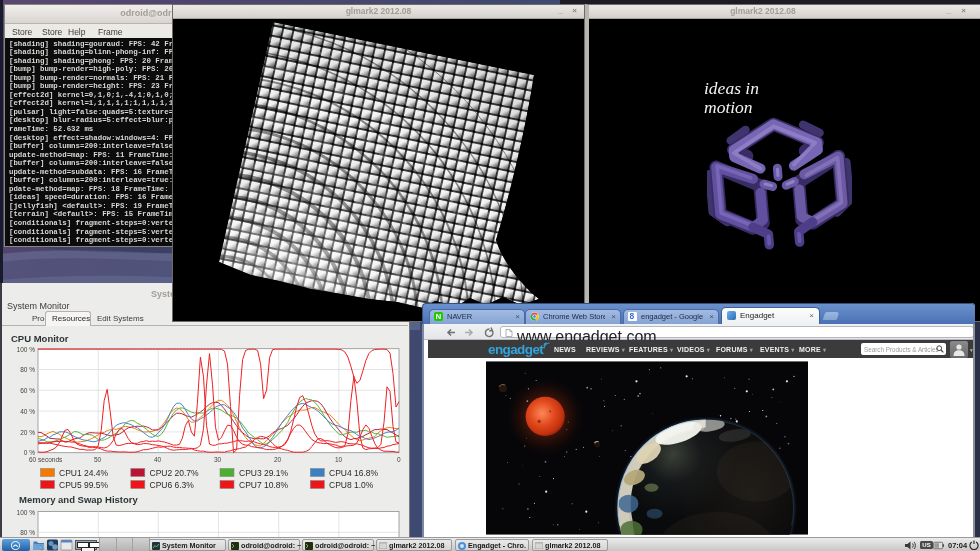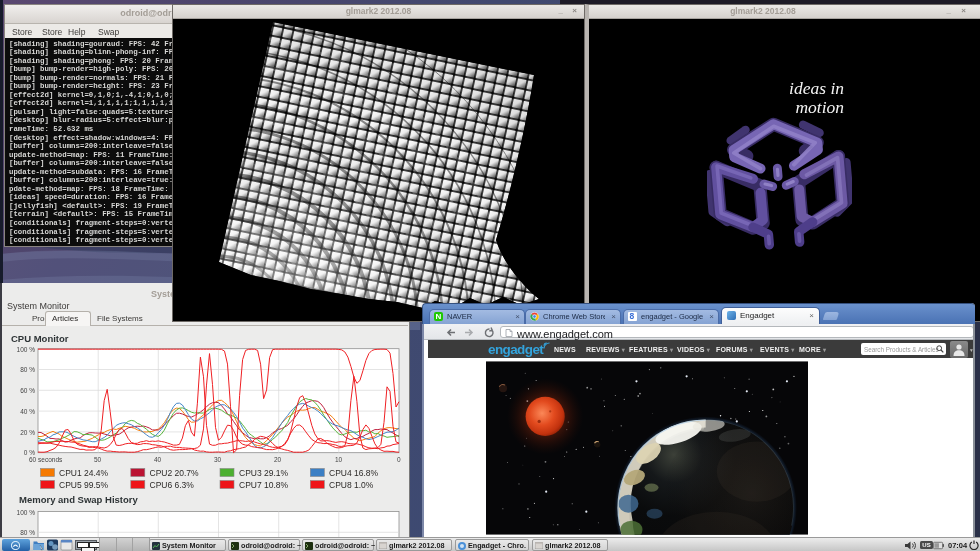--- a/index.html
+++ b/index.html
@@ -32,21 +32,21 @@
 </svg>
 
 <div class="abs" style="left:4px;top:4px;width:308px;height:243px;z-index:2;background:#0d0d0d;border:1px solid #8a8580;box-sizing:border-box;">
   <div class="abs" style="left:0;top:0;width:306px;height:18px;background:linear-gradient(#f1efed,#d8d4d0);border-bottom:1px solid #b8b4ae;">
     <div class="abs win-title" style="left:0;top:3px;width:306px;text-align:center;font-size:9px;">odroid@odroid: ~</div>
   </div>
   <div class="abs" style="left:0;top:19px;width:306px;height:14px;background:#eceae7;font-size:8.5px;color:#3c3a38;">
     <span class="abs" style="left:7px;top:3px;">Store</span>
       <span class="abs" style="left:37px;top:3px;">Store</span>
       <span class="abs" style="left:63px;top:3px;">Help</span>
-      <span class="abs" style="left:93px;top:3px;">Swap</span>
+      <span class="abs" style="left:93px;top:3px;">Frame</span>
   </div>
   <div class="abs" style="left:1px;top:33px;width:304px;height:208px;background:#0c0c0c;overflow:hidden;">
     <pre style="margin:1.5px 0 0 3px;font-family:'Liberation Mono',monospace;font-size:7.4px;line-height:8.55px;color:#d8d8d6;font-weight:bold;">[shading] shading=gouraud: FPS: 42 FrameTim
 [shading] shading=blinn-phong-inf: FPS: 41
 [shading] shading=phong: FPS: 20 FrameTime:
 [bump] bump-render=high-poly: FPS: 26 Frame
 [bump] bump-render=normals: FPS: 21 FrameTi
 [bump] bump-render=height: FPS: 23 FrameTim
 [effect2d] kernel=0,1,0;1,-4,1;0,1,0;: FPS:
 [effect2d] kernel=1,1,1,1,1;1,1,1,1,1;1,1,1
@@ -72,22 +72,22 @@
 <div class="abs" style="left:0;top:283px;width:410px;height:268px;z-index:3;background:#ececeb;border-left:2px solid #3c3c44;border-right:1px solid #7a7a7a;box-sizing:border-box;">
 
   <div class="abs win-title" style="left:149px;top:6px;font-size:9px;">System Monitor</div>
 
   <div class="abs" style="left:5px;top:18px;font-size:9px;color:#3c3a38;">System Monitor</div>
 
   <div class="abs" style="left:0;top:28px;width:406px;height:15px;font-size:8px;">
     <div class="abs" style="left:0;top:14px;width:406px;height:1px;background:#b5b1ab;"></div>
     <div class="abs" style="left:6px;top:3px;color:#3c3a38;padding-left:24px;">Processes</div>
     <div class="abs" style="left:43px;top:0;width:46px;height:15px;background:#f6f5f4;border:1px solid #b5b1ab;border-bottom:none;border-radius:3px 3px 0 0;box-sizing:border-box;"></div>
-    <div class="abs" style="left:50px;top:3px;color:#2c2a28;">Articles</div>
-    <div class="abs" style="left:95px;top:3px;color:#3c3a38;">File Systems</div>
+    <div class="abs" style="left:50px;top:3px;color:#2c2a28;">Resources</div>
+    <div class="abs" style="left:95px;top:3px;color:#3c3a38;">Edit Systems</div>
   </div>
 
   <div class="abs" style="left:9px;top:50px;font-size:9.5px;font-weight:bold;color:#2e3436;">CPU Monitor</div>
   <svg class="abs" style="left:0;top:0;" width="408" height="266" viewBox="0 0 408 266">
 
     <rect x="36" y="65.7" width="361" height="104" fill="#ffffff" stroke="#8f8f8f" stroke-width="0.8"></rect>
     <g stroke="#d9d9d9" stroke-width="0.7">
       <line x1="36" y1="86.5" x2="397" y2="86.5"></line>
         <line x1="36" y1="107.3" x2="397" y2="107.3"></line>
       <line x1="36" y1="128.1" x2="397" y2="128.1"></line>
@@ -223,21 +223,21 @@
     </g>
   </svg>
 </div>
 
 <div class="abs" style="left:585px;top:4px;width:395px;height:318px;z-index:4;background:#000;border:1px solid #6e6a66;border-left:4px solid #b9b5b1;border-right:none;box-sizing:border-box;">
   <div class="abs" style="left:0;top:0;width:391px;height:13px;background:linear-gradient(#ebe9e6,#d5d1cd);border-bottom:1px solid #a8a4a0;">
     <div class="abs win-title" style="left:0;top:1px;width:348px;text-align:center;font-size:8.5px;">glmark2 2012.08</div>
     <div class="abs" style="right:29px;top:1px;font-size:8px;color:#8a8682;font-weight:bold;">_</div>
     <div class="abs" style="right:14px;top:1px;font-size:8px;color:#8a8682;font-weight:bold;">×</div>
   </div>
-  <div class="abs" style="left:115px;top:74px;width:140px;text-align:right;font-family:'Liberation Serif',serif;font-style:italic;font-size:17.5px;color:#f4f4f4;line-height:19px;">ideas in<br>motion</div>
+  <div class="abs" style="left:115px;top:74px;width:140px;text-align:left;font-family:'Liberation Serif',serif;font-style:italic;font-size:17.5px;color:#f4f4f4;line-height:19px;">ideas in<br>motion</div>
   <svg class="abs" style="left:118px;top:112px;" width="145" height="135" viewBox="0 0 145 135">
     <g fill="none" stroke-linecap="round" stroke-linejoin="round" transform="rotate(-5 72 70) translate(-3.6,-3.5) scale(1.05)">
 
       <g stroke="#483a7c" stroke-width="8" opacity="0.9">
         <path d="M7,52 L7,88 L20,99"></path>
         <path d="M138,52 L138,88 L125,99"></path>
         <path d="M30,22 L45,13"></path>
         <path d="M115,22 L100,13"></path>
       </g>
 
@@ -314,21 +314,21 @@
   <div class="abs" style="left:1px;top:21px;width:551px;height:16px;background:linear-gradient(#f0f1f3,#e4e6e9);border-bottom:1px solid #b8bcc0;box-sizing:border-box;">
     <svg class="abs" style="left:22px;top:2.5px;" width="70" height="11" viewBox="0 0 70 11">
       <path d="M10,5.5 L3,5.5 M6,2.5 L3,5.5 L6,8.5" stroke="#6e7074" stroke-width="1.6" fill="none"></path>
       <path d="M20,5.5 L27,5.5 M24,2.5 L27,5.5 L24,8.5" stroke="#a9abae" stroke-width="1.6" fill="none"></path>
       <path d="M44.5,2 A3.8,3.8 0 1 0 47,3.2 M46,0.5 L47.3,3.3 L44.3,4" stroke="#6e7074" stroke-width="1.4" fill="none"></path>
     </svg>
     <div class="abs" style="left:77px;top:2px;width:474px;height:12px;background:#fff;border:1px solid #b4b8bc;border-radius:3px;box-sizing:border-box;">
       <svg class="abs" style="left:4px;top:1.5px;" width="8" height="8" viewBox="0 0 8 8">
           <path d="M1,0.5 L5,0.5 L7,2.5 L7,7.5 L1,7.5 Z M5,0.5 L5,2.5 L7,2.5" fill="#fff" stroke="#9aa0a6" stroke-width="0.8"></path>
         </svg>
-      <div class="abs" style="left:16px;top:0.5px;font-size:11px;color:#202124;">www.engadget.com</div>
+      <div class="abs" style="left:16px;top:0.5px;font-size:16px;color:#202124;">www.engadget.com</div>
     </div>
   </div>
 
   <div class="abs" style="left:1px;top:37px;width:551px;height:211px;background:#fff;overflow:hidden;">
 
     <div class="abs" style="left:5px;top:0;width:546px;height:18px;background:#3b3b3b;">
       <div class="abs" style="left:60px;top:2px;font-size:13.5px;font-weight:bold;color:#33a3dc;letter-spacing:-0.6px;font-family:'Liberation Sans',sans-serif;">engadget</div>
       <svg class="abs" style="left:114px;top:1px;" width="10" height="9" viewBox="0 0 10 9">
         <g fill="none" stroke="#33a3dc" stroke-width="1.1">
           <path d="M1,8 A7,7 0 0 1 8,1" transform="rotate(45 4.5 4.5)" opacity="0"></path>

